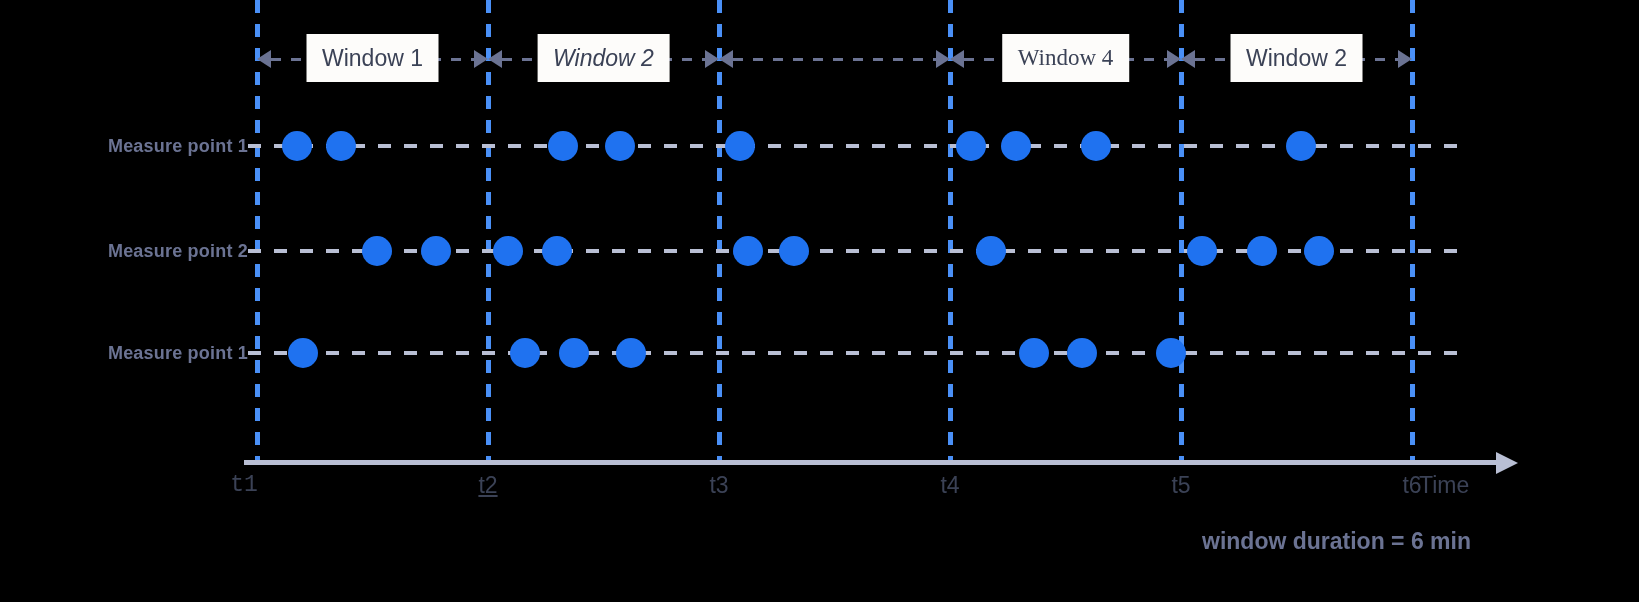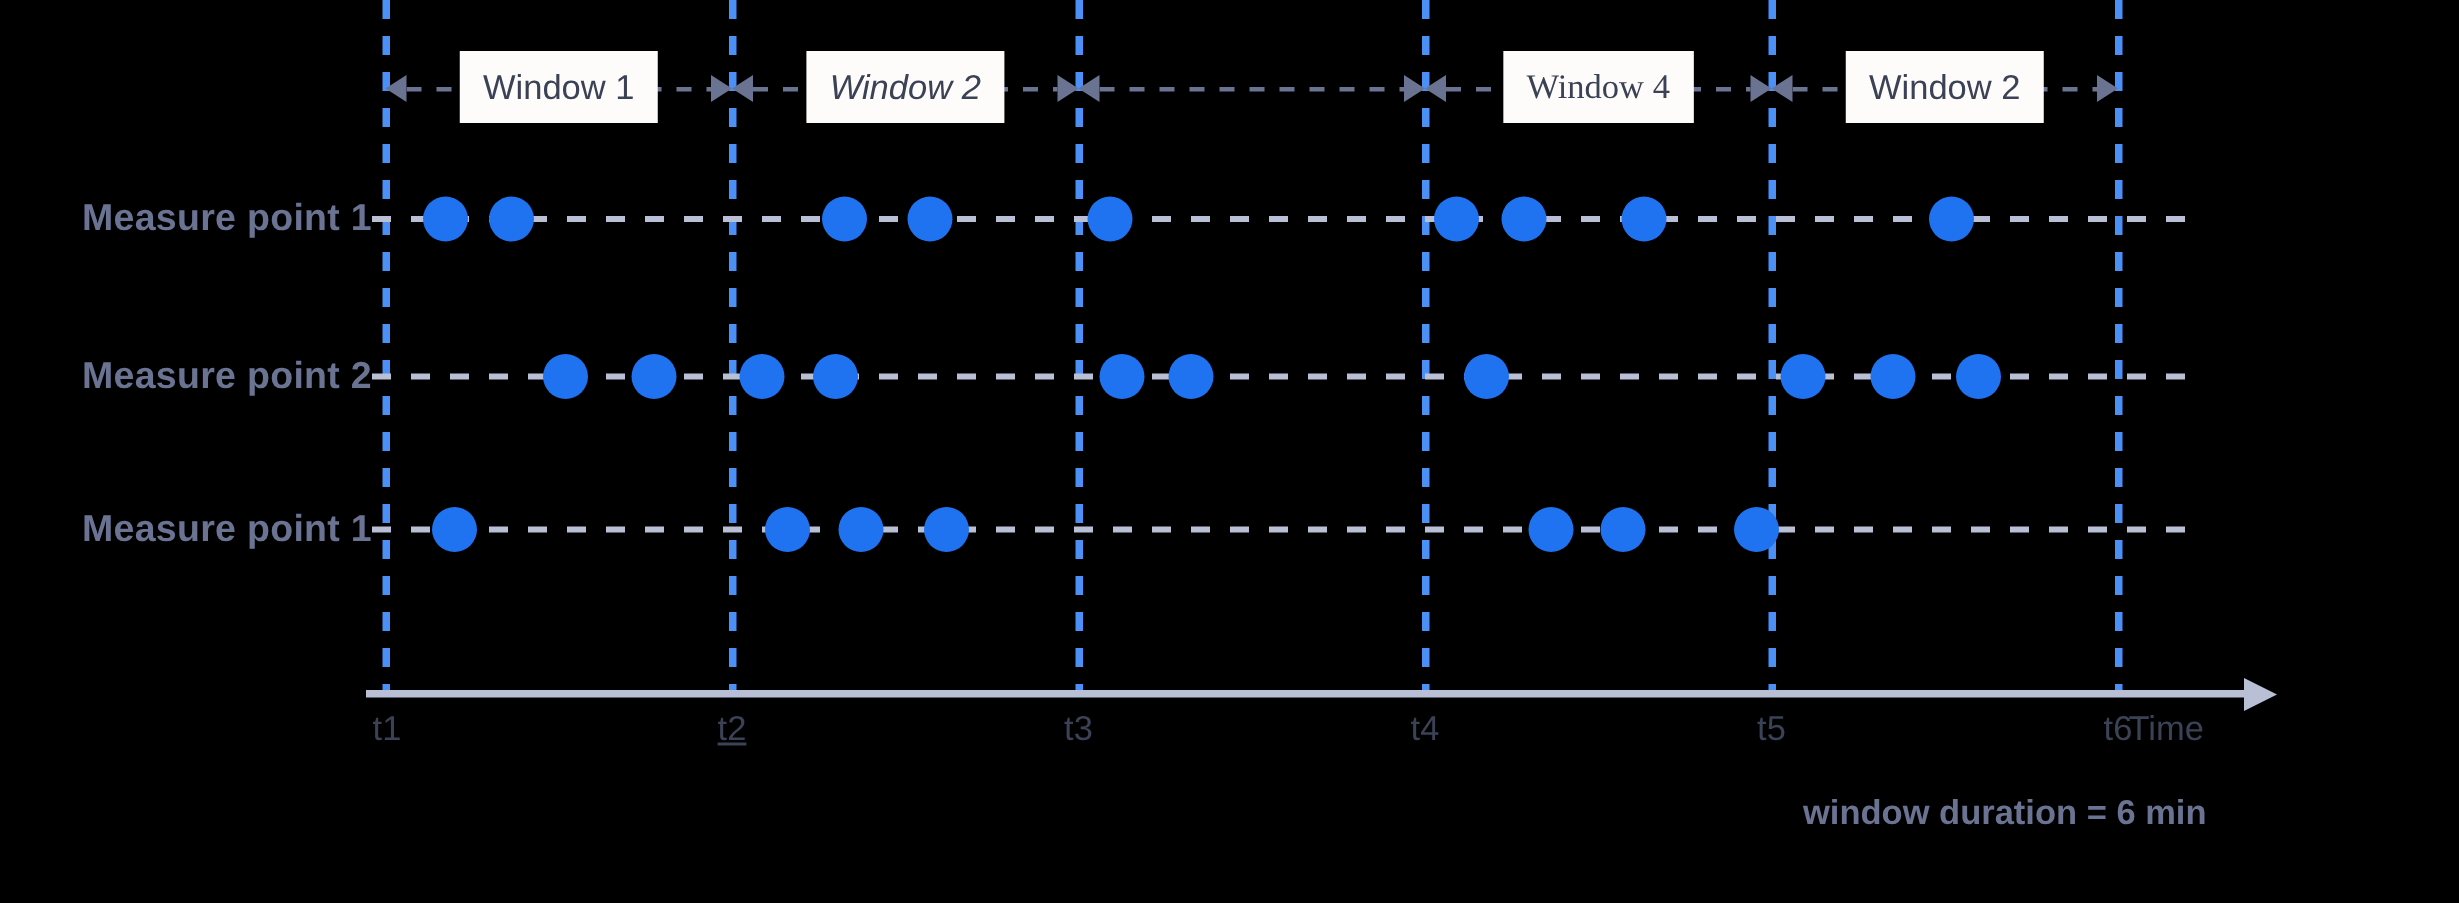--- a/index.html
+++ b/index.html
@@ -35,21 +35,21 @@
         #b9bfd4 0px, #b9bfd4 13px, transparent 13px, transparent 26px);
     background-size: 26px 4px;
     background-repeat: repeat-x;
   }
   
   .rowlabel {
     position: absolute;
     right: 1391px;
     transform: translateY(-50%);
     color: #6b7393;
-    font-size: 25px;
+    font-size: 18px;
     font-weight: bold;
     white-space: nowrap;
     letter-spacing: 0.2px;
   }
   
   .dot {
     position: absolute;
     width: 30px; height: 30px;
     margin-left: -15px;
     margin-top: -15px;
@@ -208,21 +208,21 @@
       <div class="dot" style="left: 574px; top: 353px;"></div>
       <div class="dot" style="left: 631px; top: 353px;"></div>
       <div class="dot" style="left: 1034px; top: 353px;"></div>
       <div class="dot" style="left: 1082px; top: 353px;"></div>
       <div class="dot" style="left: 1171px; top: 353px;"></div>
     </div>
 
   <div id="axis"></div>
   <div id="axis-arrow"></div>
   <div id="ticks">
-      <div class="tick" style="left: 258px;">t1</div>
+      <div class="tick" style="left: 244px; font-family: Liberation Mono, monospace;">t1</div>
       <div class="tick" style="left: 488px; text-decoration: underline;">t2</div>
       <div class="tick" style="left: 719px;">t3</div>
       <div class="tick" style="left: 950px;">t4</div>
       <div class="tick" style="left: 1181px;">t5</div>
       <div class="tick" style="left: 1412px;">t6</div>
     </div>
   <div id="time-label">Time</div>
 
   <div id="duration-note">window duration = 6 min</div>
 

